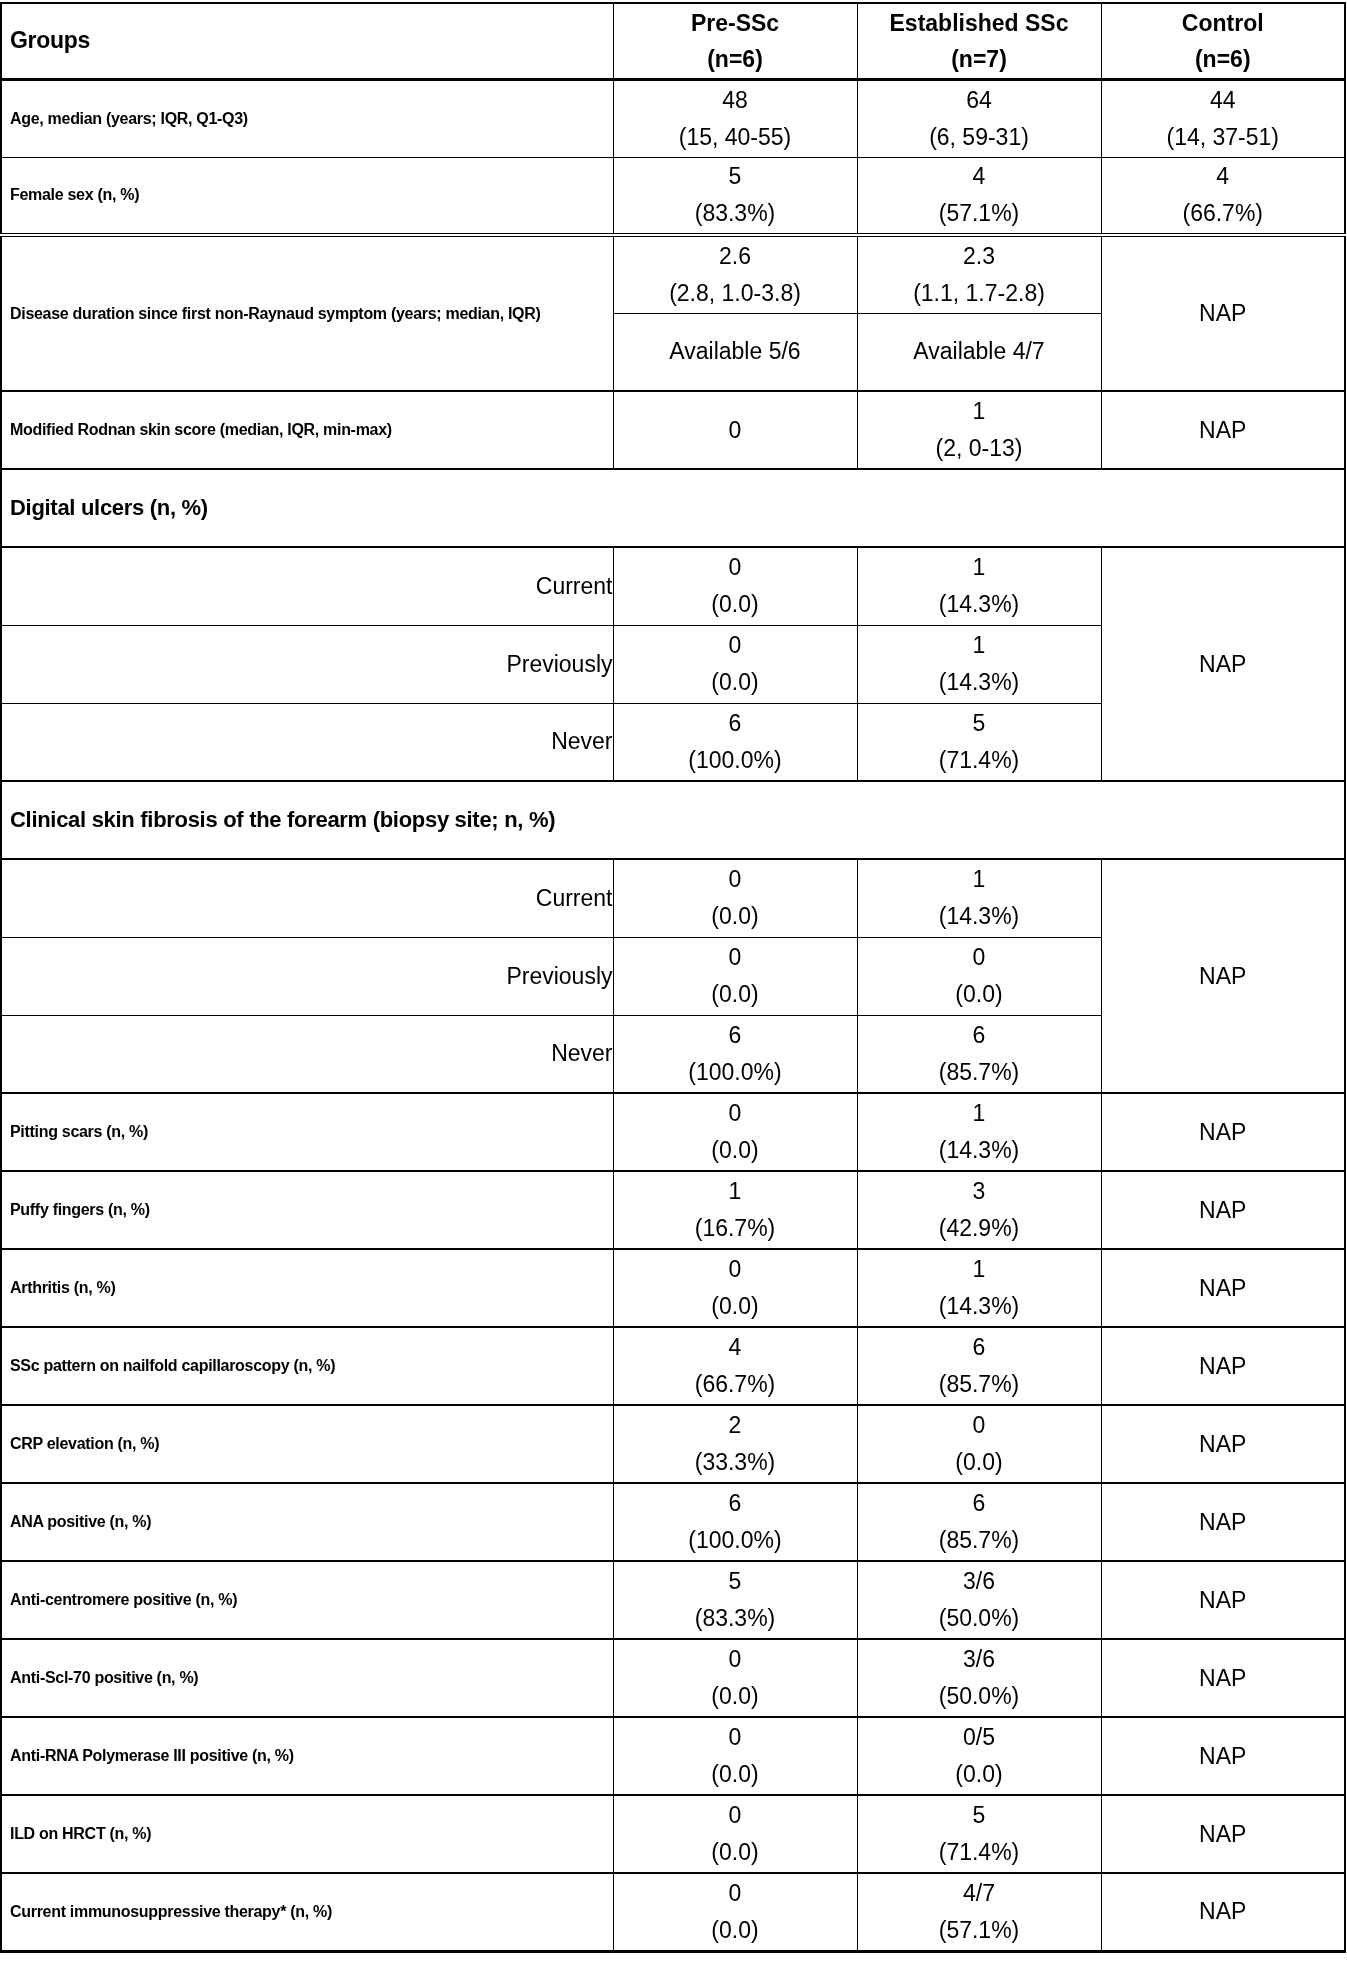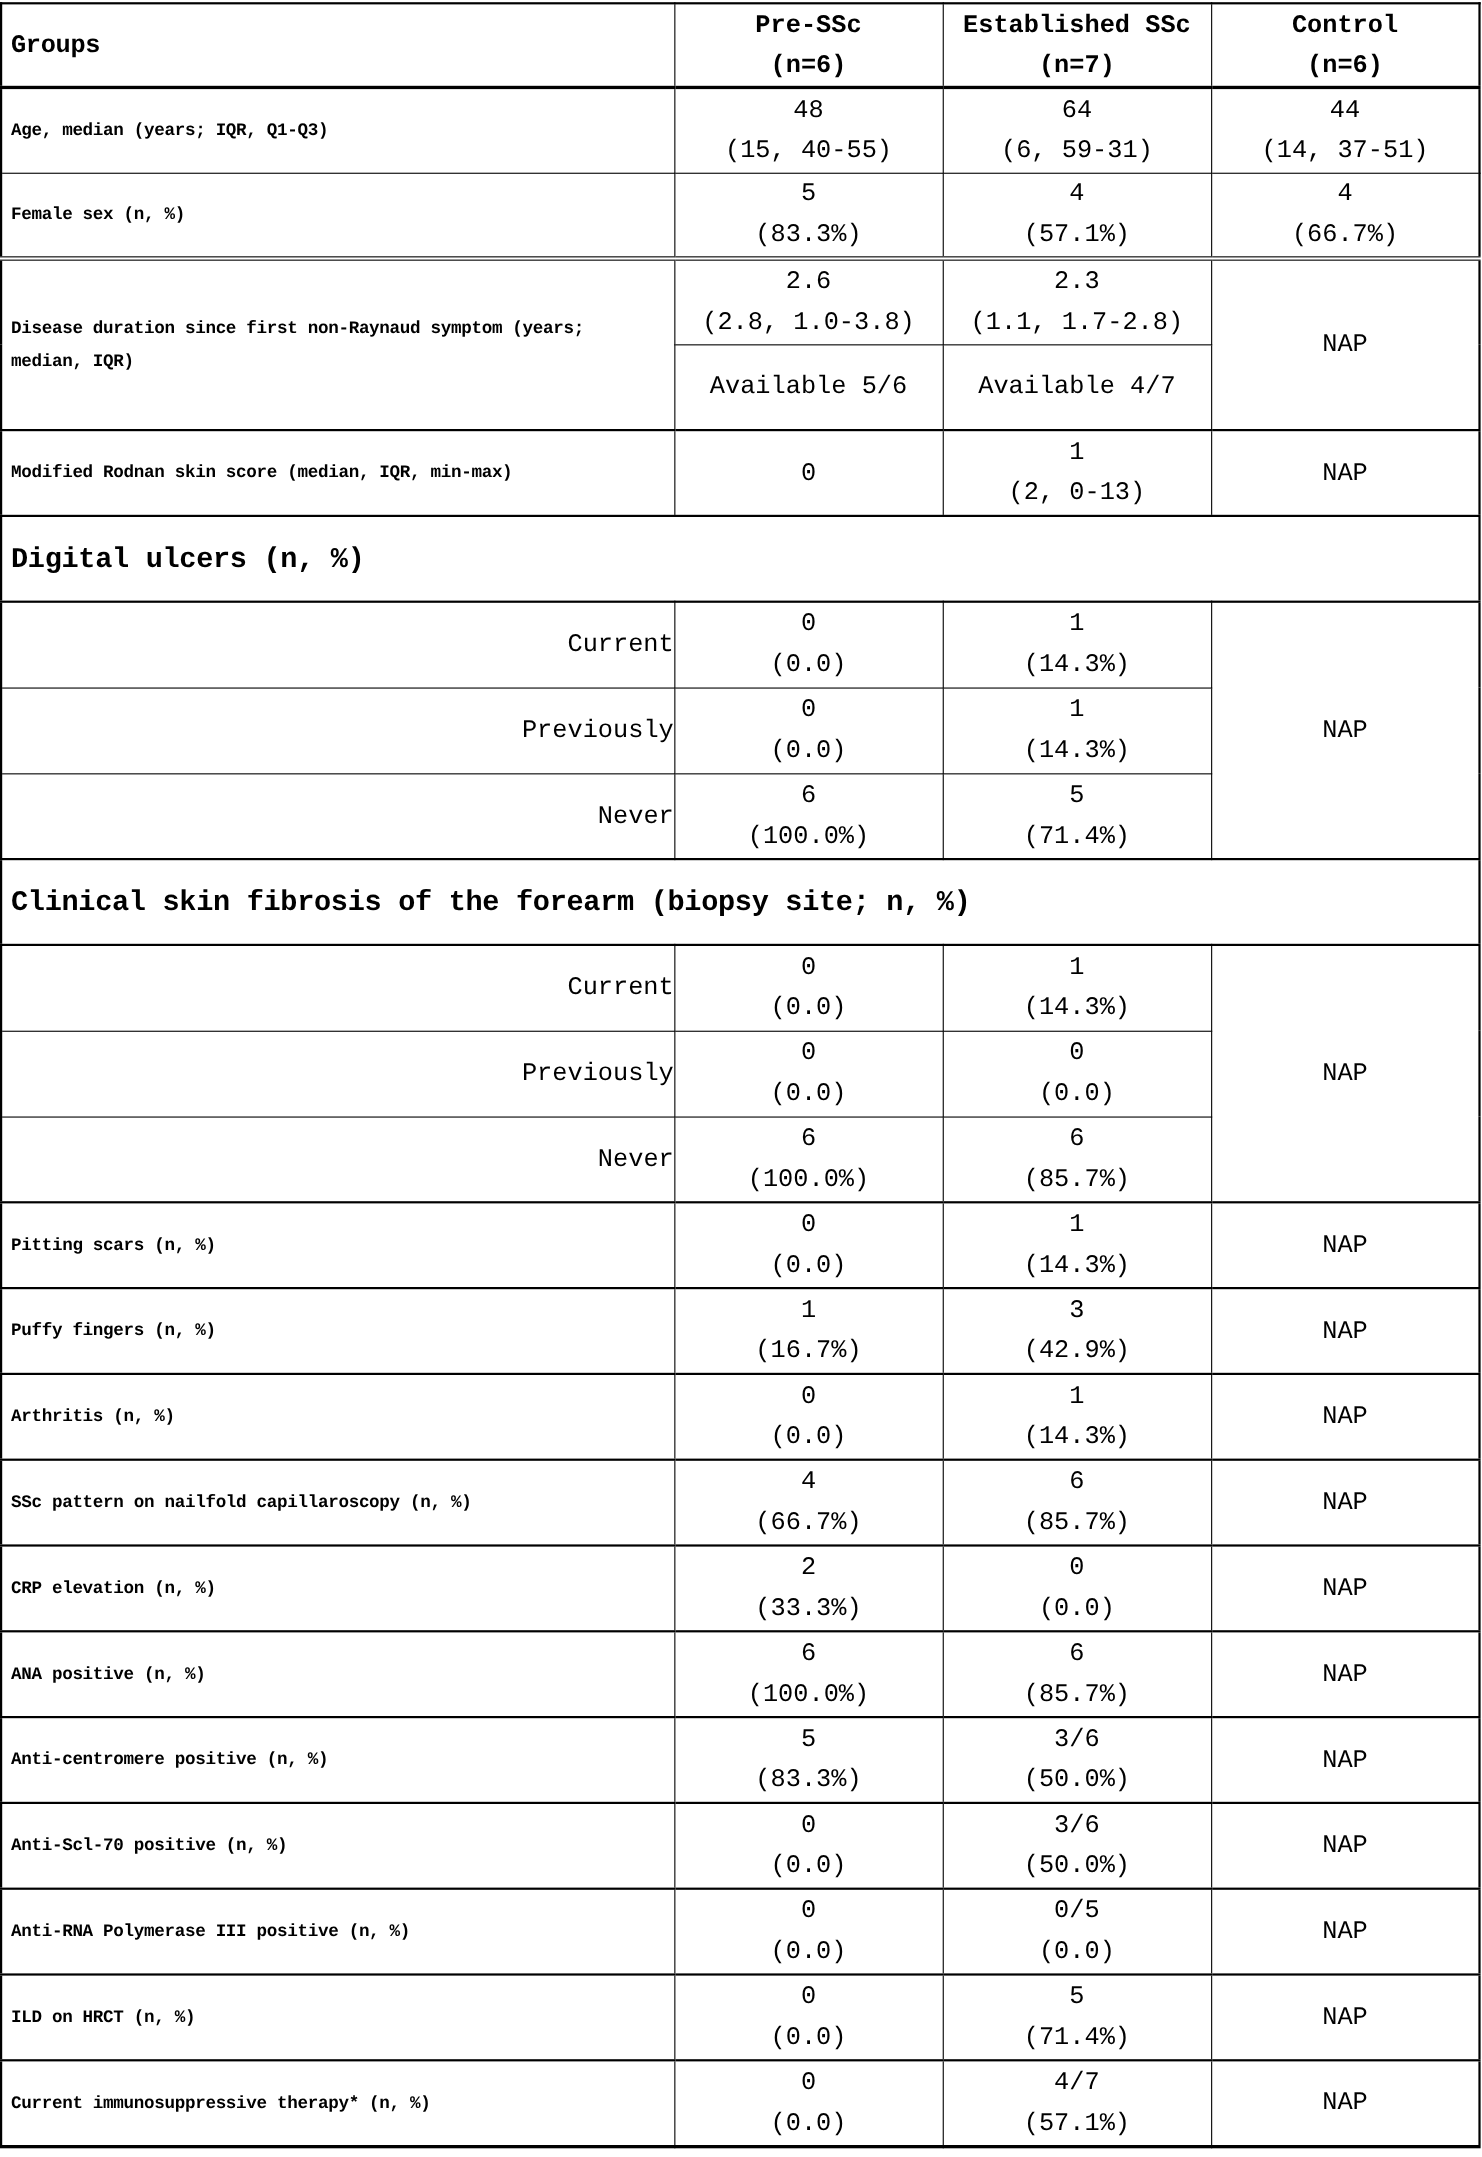--- a/index.html
+++ b/index.html
@@ -5,21 +5,21 @@
   html, body {
     margin: 0;
     padding: 0;
     background: #ffffff;
   }
   .page {
     width: 1064px;
     height: 1961px;
     box-sizing: border-box;
     background: #ffffff;
-    font-family: Liberation Mono, monospace;
+    font-family: Liberation Sans, sans-serif;
     color: #000000;
     padding-top: 2px;
   }
   table.char-table {
     border-collapse: collapse;
     table-layout: fixed;
     width: 1345px;
     border: 2px solid #000;
     border-bottom-width: 3px;
   }
@@ -68,21 +68,21 @@
   }
   .val .ln { line-height: 37px; }
 
   tr.hb2 > td { border-top-width: 2px; }
   tr.dbl > td { border-top: 4px double #000; }
   tr.sec > td {
     border-top: 2px solid #000;
     border-bottom: 2px solid #000;
     text-align: left;
     font-weight: 700;
-    font-size: 26px;
+    font-size: 22px;
     letter-spacing: -0.3px;
     padding: 2px 10px 2px 8px;
   }
 </style>
 </head>
 <body>
 
 <div class="page">
   <table class="char-table">
     <colgroup>

